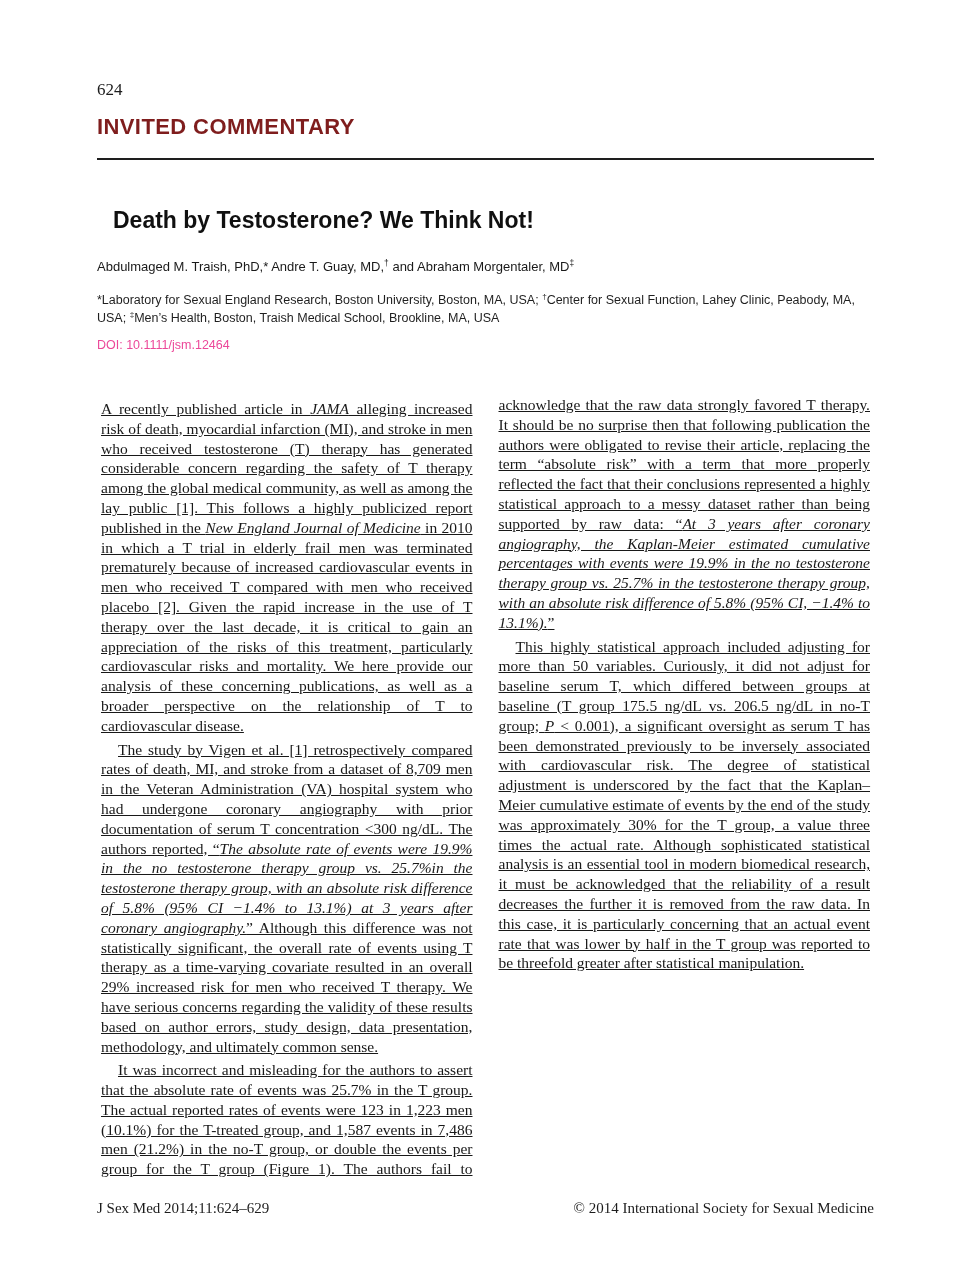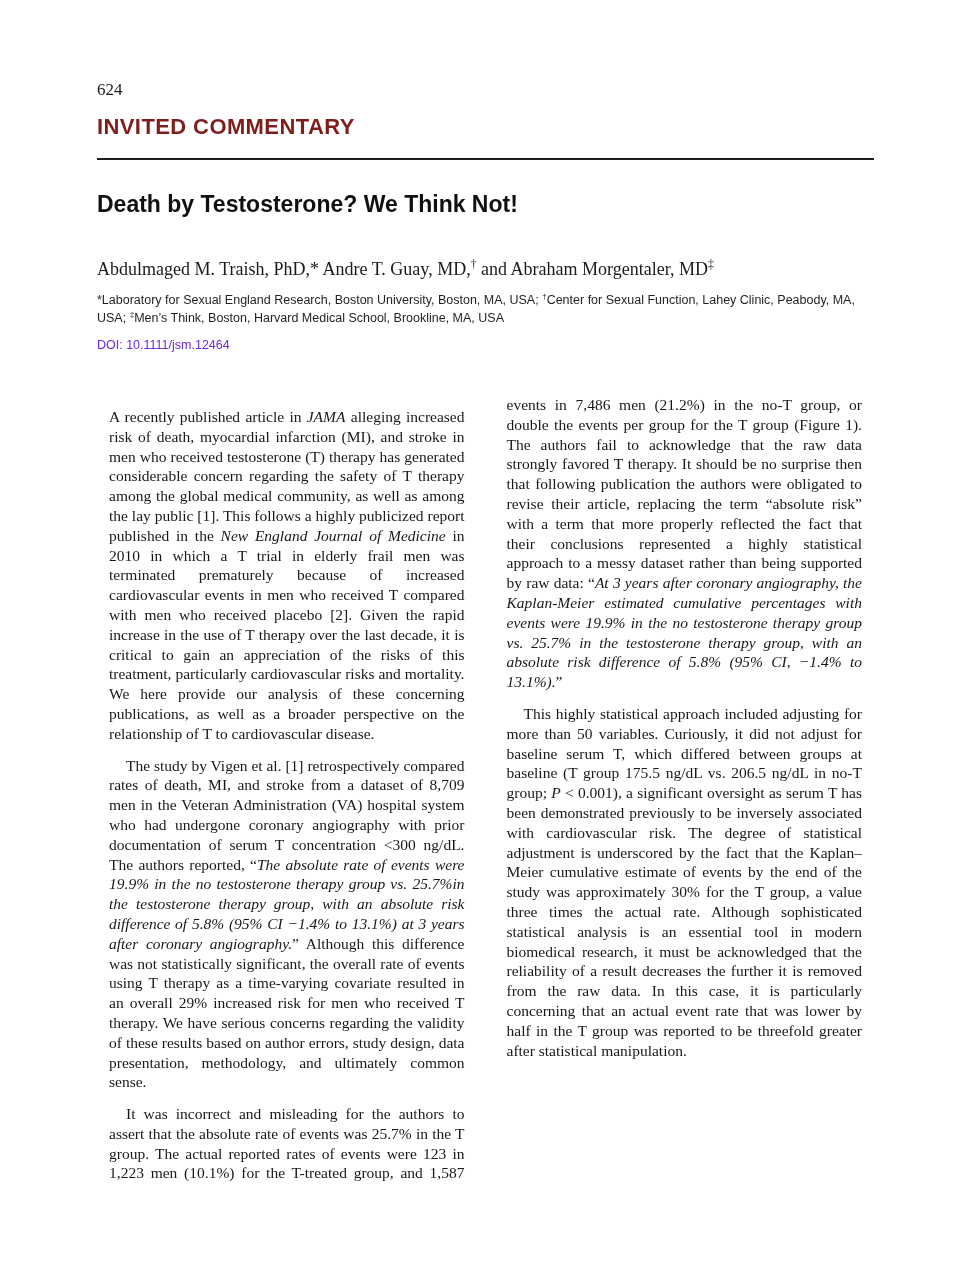--- a/index.html
+++ b/index.html
@@ -29,43 +29,43 @@
     position: absolute; top: 158px; left: 97px; width: 777px;
     border: 0; border-top: 2.5px solid #1e1e1e; margin: 0;
   }
   .article-title {
     position: absolute; top: 191px; left: 97px;
     font-family: "Liberation Sans", sans-serif;
     font-weight: bold; font-size: 23px; color: #101010;
   }
   .authors-line {
     position: absolute; top: 259px; left: 97px; width: 777px;
-    font-family: Liberation Serif, serif;
-    font-size: 18px; color: #1a1a1a;
+    font-family: Liberation Sans, sans-serif;
+    font-size: 13px; color: #1a1a1a;
   }
   .affiliations {
     position: absolute; top: 291px; left: 97px; width: 777px;
     font-family: "Liberation Sans", sans-serif;
     font-size: 12.5px; line-height: 18px; color: #1f1f1f;
   }
   .doi-line {
     position: absolute; top: 338px; left: 97px;
     font-family: "Liberation Sans", sans-serif;
-    font-size: 12.5px; color: #6d28d9;
+    font-size: 12.5px; color: #ec4899;
   }
   .article-body {
     position: absolute; top: 395px; left: 97px;
     width: 777px; height: 794px;
     column-count: 2; column-gap: 18px; column-fill: auto;
     font-family: "Liberation Serif", serif;
     font-size: 15.5px; line-height: 19.8px;
     text-align: justify; hyphens: auto; overflow: hidden;
     color: #181818;
   }
-  .para { margin: 12px; }
+  .para { margin: 4px; text-decoration: underline; }
   .para.indent { text-indent: 17px; }
   .para i { font-style: italic; }
   sup { font-size: 0.65em; vertical-align: super; line-height: 0; }
 
   .page-footer {
     position: absolute; top: 1200px; left: 97px; width: 777px;
     display: flex; justify-content: space-between;
     font-family: "Liberation Serif", serif;
     font-size: 15px; color: #1c1c1c;
   }
@@ -74,29 +74,33 @@
 <body>
 
 <div class="page">
 
   <div class="page-number">624</div>
 
   <div class="section-heading">INVITED COMMENTARY</div>
 
   <hr class="head-rule">
 
-  <h1 class="article-title" style="margin:0;">Death by Testosterone? We Think Not!</h1>
+  <h1 class="article-title" style="margin:16px;">Death by Testosterone? We Think Not!</h1>
 
   <div class="authors-line"><span>Abdulmaged M. Traish, PhD,* Andre T. Guay, MD,</span><sup>†</sup><span> and Abraham Morgentaler, MD</span><sup>‡</sup></div>
 
-  <div class="affiliations"><span>*Laboratory for Sexual England Research, Boston University, Boston, MA, USA; </span><sup>†</sup><span>Center for Sexual Function, Lahey Clinic, Peabody, MA, USA; </span><sup>‡</sup><span>Men’s Think, Boston, Harvard Medical School, Brookline, MA, USA</span></div>
+  <div class="affiliations"><span>*Laboratory for Sexual England Research, Boston University, Boston, MA, USA; </span><sup>†</sup><span>Center for Sexual Function, Lahey Clinic, Peabody, MA, USA; </span><sup>‡</sup><span>Men’s Health, Boston, Traish Medical School, Brookline, MA, USA</span></div>
 
   <div class="doi-line">DOI: 10.1111/jsm.12464</div>
 
   <div class="article-body">
       <p class="para"><span>A recently published article in </span><i>JAMA</i><span> alleging increased risk of death, myocardial infarction (MI), and stroke in men who received testosterone (T) therapy has generated considerable concern regarding the safety of T therapy among the global medical community, as well as among the lay public [1]. This follows a highly publicized report published in the </span><i>New England Journal of Medicine</i><span> in 2010 in which a T trial in elderly frail men was terminated prematurely because of increased cardiovascular events in men who received T compared with men who received placebo [2]. Given the rapid increase in the use of T therapy over the last decade, it is critical to gain an appreciation of the risks of this treatment, particularly cardiovascular risks and mortality. We here provide our analysis of these concerning publications, as well as a broader perspective on the relationship of T to cardiovascular disease.</span></p>
       <p class="para indent"><span>The study by Vigen et al. [1] retrospectively compared rates of death, MI, and stroke from a dataset of 8,709 men in the Veteran Administration (VA) hospital system who had undergone coronary angiography with prior documentation of serum T concentration &lt;300 ng/dL. The authors reported, “</span><i>The absolute rate of events were 19.9% in the no testosterone therapy group vs. 25.7%in the testosterone therapy group, with an absolute risk difference of 5.8% (95% CI −1.4% to 13.1%) at 3 years after coronary angiography.</i><span>” Although this difference was not statistically significant, the overall rate of events using T therapy as a time-varying covariate resulted in an overall 29% increased risk for men who received T therapy. We have serious concerns regarding the validity of these results based on author errors, study design, data presentation, methodology, and ultimately common sense.</span></p>
       <p class="para indent"><span>It was incorrect and misleading for the authors to assert that the absolute rate of events was 25.7% in the T group. The actual reported rates of events were 123 in 1,223 men (10.1%) for the T-treated group, and 1,587 events in 7,486 men (21.2%) in the no-T group, or double the events per group for the T group (Figure 1). The authors fail to acknowledge that the raw data strongly favored T therapy. It should be no surprise then that following publication the authors were obligated to revise their article, replacing the term “absolute risk” with a term that more properly reflected the fact that their conclusions represented a highly statistical approach to a messy dataset rather than being supported by raw data: “</span><i>At 3 years after coronary angiography, the Kaplan-Meier estimated cumulative percentages with events were 19.9% in the no testosterone therapy group vs. 25.7% in the testosterone therapy group, with an absolute risk difference of 5.8% (95% CI, −1.4% to 13.1%).</i><span>”</span></p>
       <p class="para indent"><span>This highly statistical approach included adjusting for more than 50 variables. Curiously, it did not adjust for baseline serum T, which differed between groups at baseline (T group 175.5 ng/dL vs. 206.5 ng/dL in no-T group; </span><i>P</i><span> &lt; 0.001), a significant oversight as serum T has been demonstrated previously to be inversely associated with cardiovascular risk. The degree of statistical adjustment is underscored by the fact that the Kaplan–Meier cumulative estimate of events by the end of the study was approximately 30% for the T group, a value three times the actual rate. Although sophisticated statistical analysis is an essential tool in modern biomedical research, it must be acknowledged that the reliability of a result decreases the further it is removed from the raw data. In this case, it is particularly concerning that an actual event rate that was lower by half in the T group was reported to be threefold greater after statistical manipulation.</span></p>
     </div>
 
+  <div class="page-footer">
+    <span>J Sex Med 2014;11:624–629</span>
+    <span>© 2014 International Society for Sexual Medicine</span>
+  </div>
 
 </div>
 
 </body></html>

